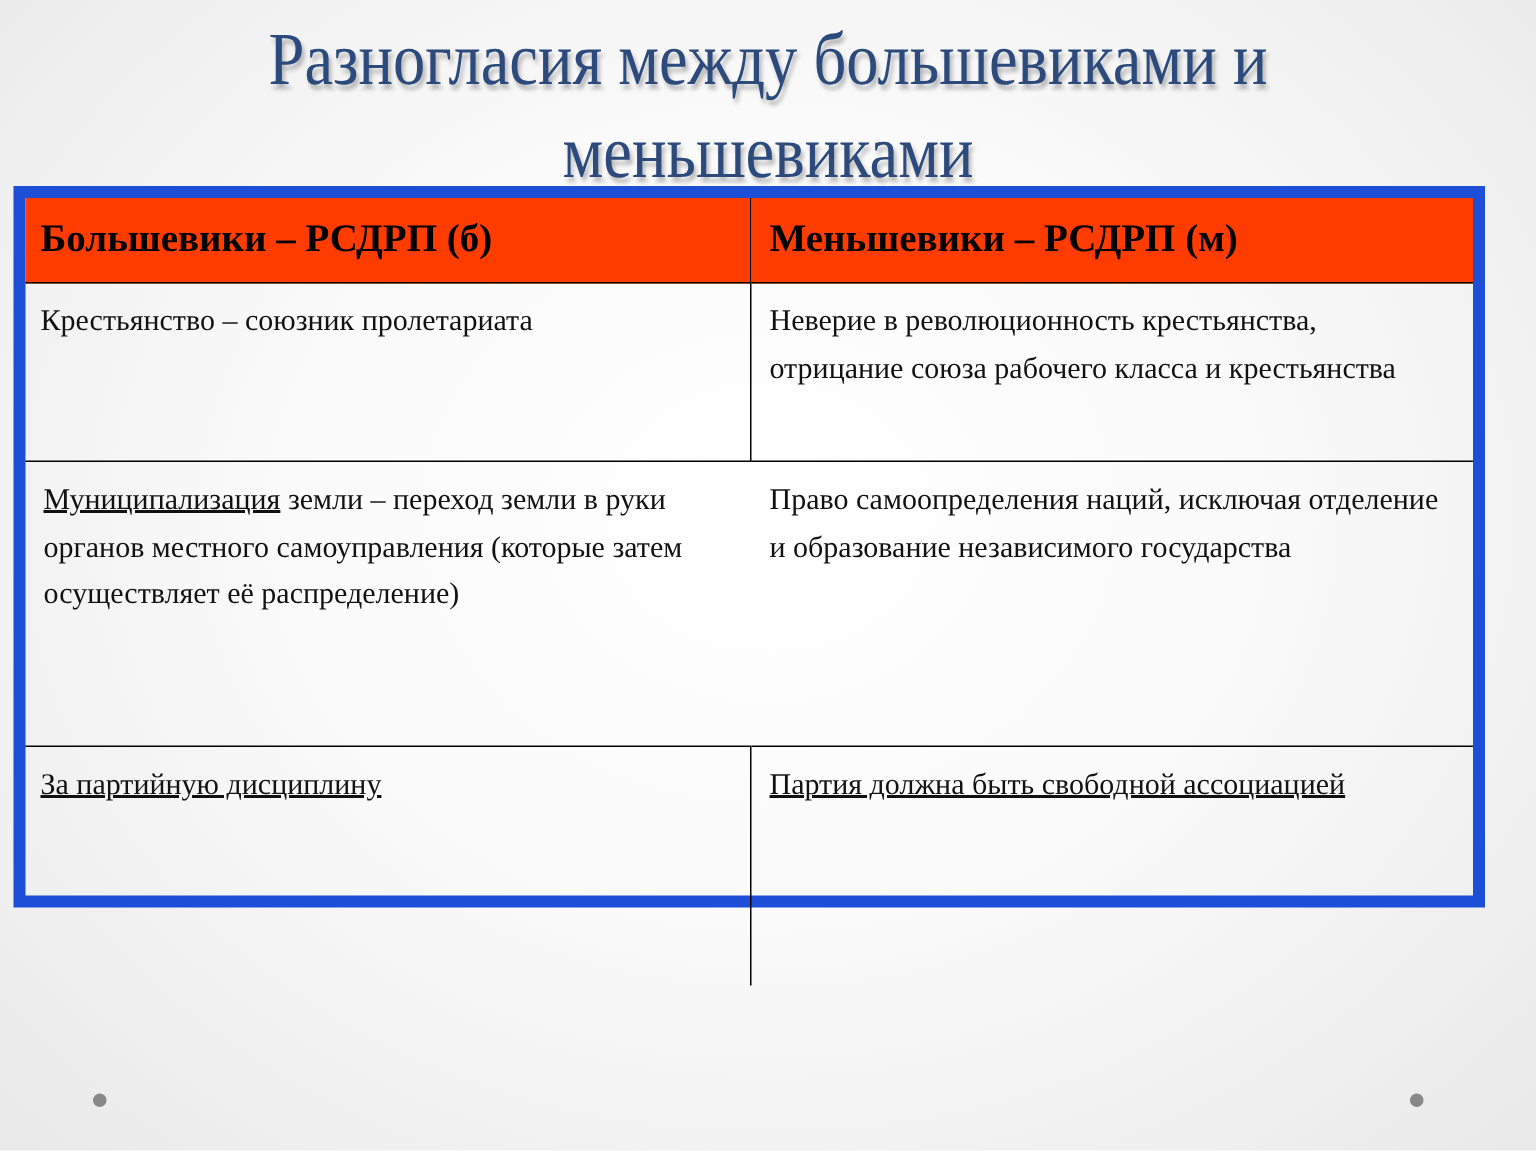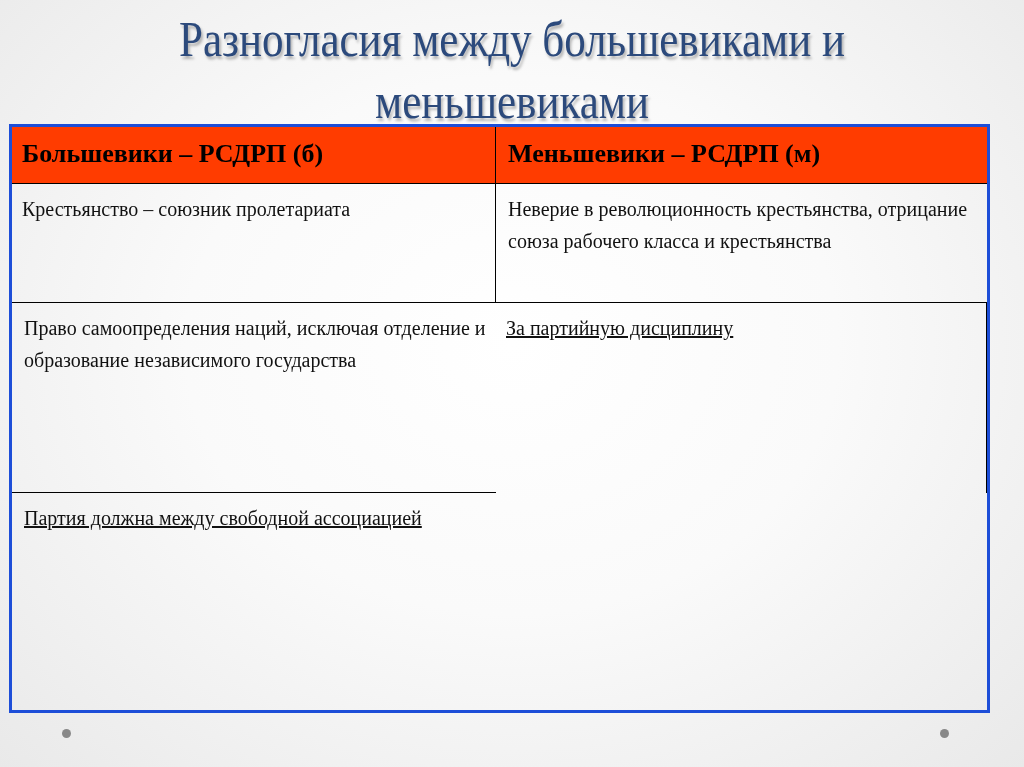--- a/index.html
+++ b/index.html
@@ -9,22 +9,22 @@
     font-family: "Liberation Serif", "DejaVu Serif", serif;
   }
   .title {
     position: absolute; left: 0; top: 8px; width: 1024px;
     text-align: center; color: #2c4a7c;
     font-size: 50px; line-height: 62px;
     transform: scaleX(0.86); transform-origin: 50% 0;
     text-shadow: 2px 3px 3px rgba(0,0,0,0.28);
   }
   .table {
-    position: absolute; left: 9px; top: 124px; width: 981px; height: 589px;
-    border: 3px solid #1d4ed8; box-sizing: border-box;
+    position: absolute; left: 9px; top: 124px; width: 981px; height: 481px;
+    border: 8px solid #1d4ed8; box-sizing: border-box;
     display: grid; grid-template-columns: 484px 1fr;
     grid-template-rows: 57px 119px 190px 159px 1fr;
   }
   .cell {
     border-right: 1.5px solid #000; border-bottom: 1.5px solid #000;
     padding: 10px 10px 0 10px; box-sizing: border-box;
     font-size: 20px; line-height: 31.5px; color: #111;
   }
   .cell.c2 { border-right: none; padding-left: 12px; }
   .row-last .cell, .cell.last { border-bottom: none; text-decoration: underline; }
@@ -46,21 +46,22 @@
   <div>меньшевиками</div>
 </div>
 
 <div class="table">
   <div class="cell hdr">Большевики – РСДРП (б)</div>
   <div class="cell hdr c2">Меньшевики – РСДРП (м)</div>
 
   <div class="cell">Крестьянство – союзник пролетариата</div>
   <div class="cell c2">Неверие в  революционность крестьянства, отрицание союза рабочего класса и крестьянства</div>
 
+  <div class="cell c2"><span class="u">Муниципализация</span><span> земли – переход земли в руки органов местного самоуправления (которые затем осуществляет её распределение)</span></div>
 
   <div class="cell c2">Право самоопределения наций, исключая отделение и образование независимого государства</div>
 
   <div class="cell last">За партийную дисциплину</div>
-  <div class="cell c2 last">Партия должна между свободной ассоциацией</div>
+  <div class="cell c2 last">Партия должна быть свободной ассоциацией</div>
 </div>
 
 <div class="dot" style="left:62px; top:729px;"></div>
 <div class="dot" style="left:940px; top:729px;"></div>
 
 </body></html>

